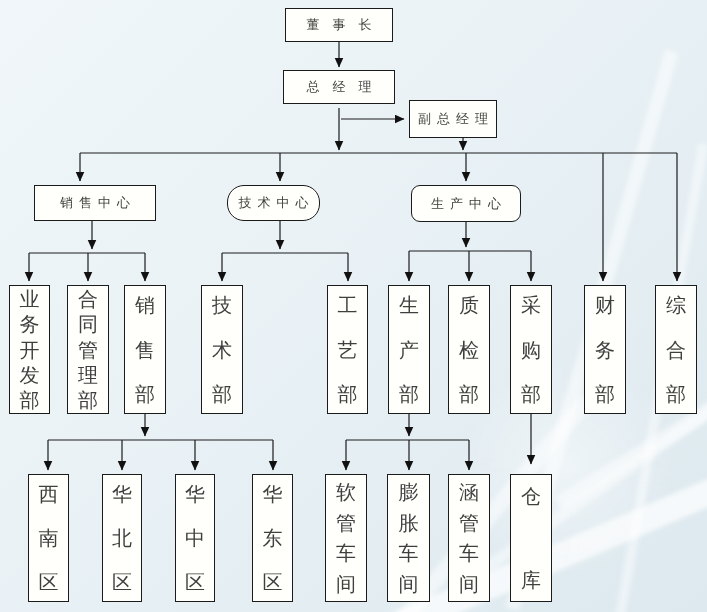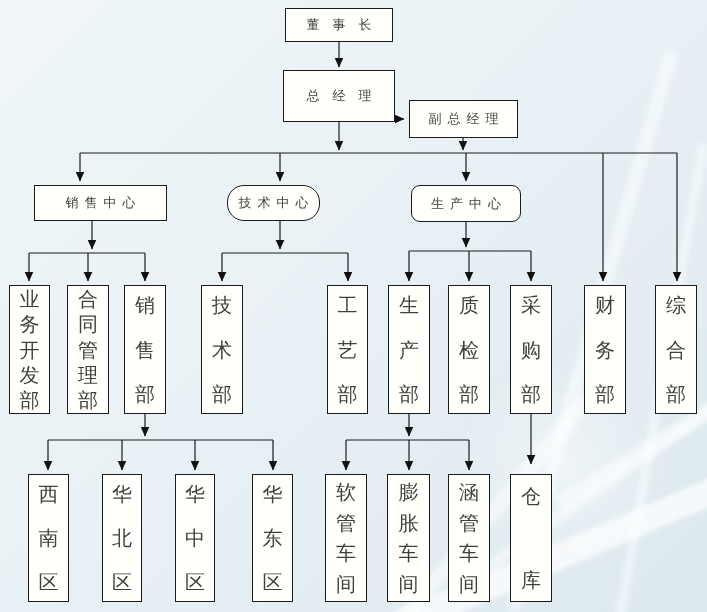--- a/index.html
+++ b/index.html
@@ -103,24 +103,24 @@
     <line x1="409" y1="414" x2="409" y2="436" marker-end="url(#ah)"></line>
     <line x1="346" y1="440" x2="469" y2="440"></line>
     <line x1="346" y1="440" x2="346" y2="470" marker-end="url(#ah)"></line>
     <line x1="409" y1="440" x2="409" y2="470" marker-end="url(#ah)"></line>
     <line x1="469" y1="440" x2="469" y2="470" marker-end="url(#ah)"></line>
 
     <line x1="531" y1="414" x2="531" y2="464" marker-end="url(#ah)"></line>
   </svg>
 
   <div class="box hbox ls-wide" style="left:285px;top:8px;width:108px;height:34px;">董事长</div>
-  <div class="box hbox ls-wide" style="left:283px;top:70px;width:112px;height:52px;">总经理</div>
-  <div class="box hbox ls-med" style="left:409px;top:100px;width:109px;height:38px;">副总经理</div>
-
-  <div class="box hbox ls-med" style="left:34px;top:185px;width:133px;height:36px;">销售中心</div>
+  <div class="box hbox ls-wide" style="left:283px;top:70px;width:112px;height:34px;">总经理</div>
+  <div class="box hbox ls-med" style="left:409px;top:100px;width:88px;height:38px;">副总经理</div>
+
+  <div class="box hbox ls-med" style="left:34px;top:185px;width:122px;height:36px;">销售中心</div>
   <div class="box hbox ls-med" style="left:227px;top:185px;width:93px;height:36px;border-radius:17px;">技术中心</div>
   <div class="box hbox ls-med" style="left:411px;top:185px;width:110px;height:37px;border-radius:9px;">生产中心</div>
 
   <div class="box vbox v5" style="left:9px;top:285px;width:41px;height:129px;">
       <span>业</span>
       <span>务</span>
       <span>开</span>
       <span>发</span>
       <span>部</span>
     </div>

